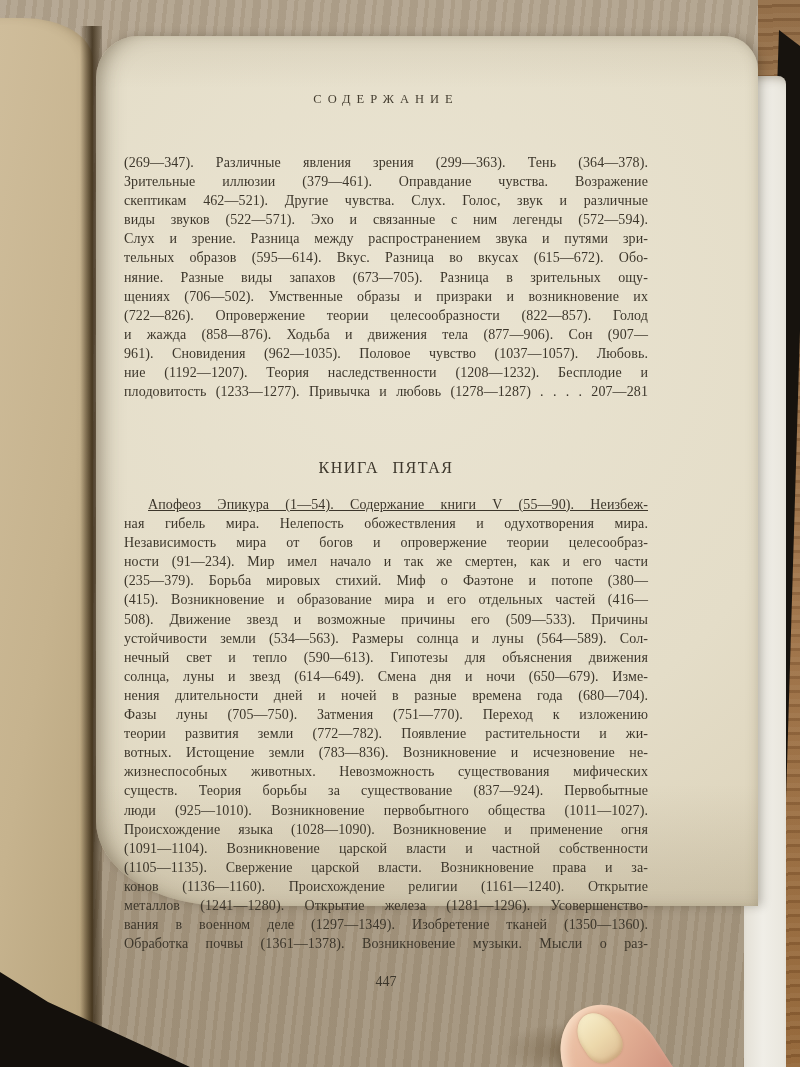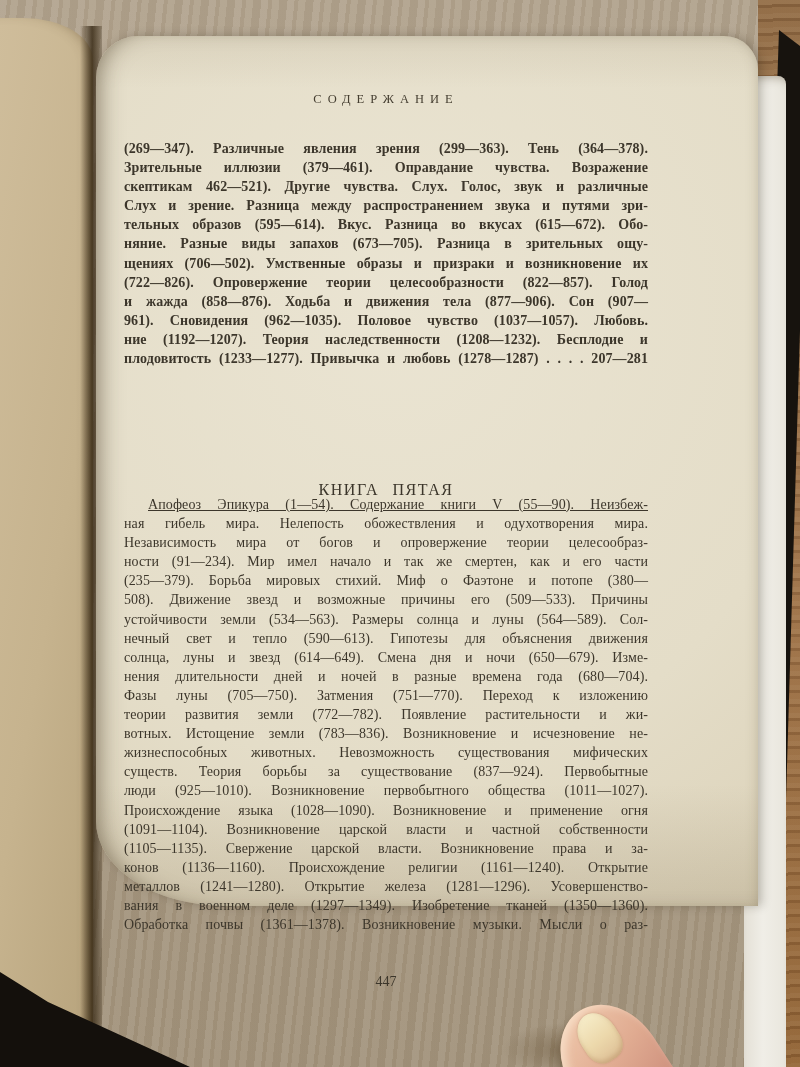--- a/index.html
+++ b/index.html
@@ -63,24 +63,24 @@
     box-shadow:inset 16px 0 24px -14px rgba(52,38,16,.55),
                inset -8px 0 14px -10px rgba(90,75,50,.35),
                4px 0 10px rgba(40,30,15,.25);
   }
 
   
   .contents-header { position:absolute; left:28px; top:56px; width:524px;
     text-align:center; font-size:12.5px; letter-spacing:6px;
     color:#453e31; }
   .text-col { position:absolute; left:28px; width:524px; color:#3c362b; }
-  .para1 { top:103px;font-weight:bold; }
+  .para1 { top:117px; }
   .book-heading { position:absolute; left:28px; top:423px; width:524px;
     text-align:center; font-size:16px; letter-spacing:1.5px; word-spacing:8px;
-    color:#3c362b;margin-top:22px; }
+    color:#3c362b; }
   .para2 { top:459px; }
   .para2 .tline:first-child { text-indent:24px;text-decoration:underline; }
   .tline { font-size:14px; line-height:19.1px; letter-spacing:.1px;
     text-align:justify; text-align-last:justify; white-space:nowrap; }
   .page-number { position:absolute; left:28px; top:938px; width:524px;
     text-align:center; font-size:14px; color:#3c362b; }
 
   
   .finger-shadow { position:absolute; left:500px; top:1022px; width:130px; height:55px;
     background:radial-gradient(ellipse at center, rgba(86,64,34,.38) 0%, rgba(86,64,34,0) 68%);
@@ -115,39 +115,41 @@
   <div class="page-stack"></div>
 
   <div class="main-page">
 
     <div class="contents-header">СОДЕРЖАНИЕ</div>
 
     <div class="text-col para1">
         <div class="tline">(269—347). Различные явления зрения (299—363). Тень (364—378).</div>
         <div class="tline">Зрительные иллюзии (379—461). Оправдание чувства. Возражение</div>
         <div class="tline">скептикам 462—521). Другие чувства. Слух. Голос, звук и различные</div>
+        <div class="tline">виды звуков (522—571). Эхо и связанные с ним легенды (572—594).</div>
         <div class="tline">Слух и зрение. Разница между распространением звука и путями зри-</div>
         <div class="tline">тельных образов (595—614). Вкус. Разница во вкусах (615—672). Обо-</div>
         <div class="tline">няние. Разные виды запахов (673—705). Разница в зрительных ощу-</div>
         <div class="tline">щениях (706—502). Умственные образы и призраки и возникновение их</div>
         <div class="tline">(722—826). Опровержение теории целесообразности (822—857). Голод</div>
         <div class="tline">и жажда (858—876). Ходьба и движения тела (877—906). Сон (907—</div>
         <div class="tline">961). Сновидения (962—1035). Половое чувство (1037—1057). Любовь.</div>
         <div class="tline">ние (1192—1207). Теория наследственности (1208—1232). Бесплодие и</div>
         <div class="tline">плодовитость (1233—1277). Привычка и любовь (1278—1287) . . . . 207—281</div>
       </div>
 
     <div class="book-heading">КНИГА ПЯТАЯ</div>
 
     <div class="text-col para2">
         <div class="tline">Апофеоз Эпикура (1—54). Содержание книги V (55—90). Неизбеж-</div>
         <div class="tline">ная гибель мира. Нелепость обожествления и одухотворения мира.</div>
         <div class="tline">Независимость мира от богов и опровержение теории целесообраз-</div>
         <div class="tline">ности (91—234). Мир имел начало и так же смертен, как и его части</div>
         <div class="tline">(235—379). Борьба мировых стихий. Миф о Фаэтоне и потопе (380—</div>
+        <div class="tline">(415). Возникновение и образование мира и его отдельных частей (416—</div>
         <div class="tline">508). Движение звезд и возможные причины его (509—533). Причины</div>
         <div class="tline">устойчивости земли (534—563). Размеры солнца и луны (564—589). Сол-</div>
         <div class="tline">нечный свет и тепло (590—613). Гипотезы для объяснения движения</div>
         <div class="tline">солнца, луны и звезд (614—649). Смена дня и ночи (650—679). Изме-</div>
         <div class="tline">нения длительности дней и ночей в разные времена года (680—704).</div>
         <div class="tline">Фазы луны (705—750). Затмения (751—770). Переход к изложению</div>
         <div class="tline">теории развития земли (772—782). Появление растительности и жи-</div>
         <div class="tline">вотных. Истощение земли (783—836). Возникновение и исчезновение не-</div>
         <div class="tline">жизнеспособных животных. Невозможность существования мифических</div>
         <div class="tline">существ. Теория борьбы за существование (837—924). Первобытные</div>

